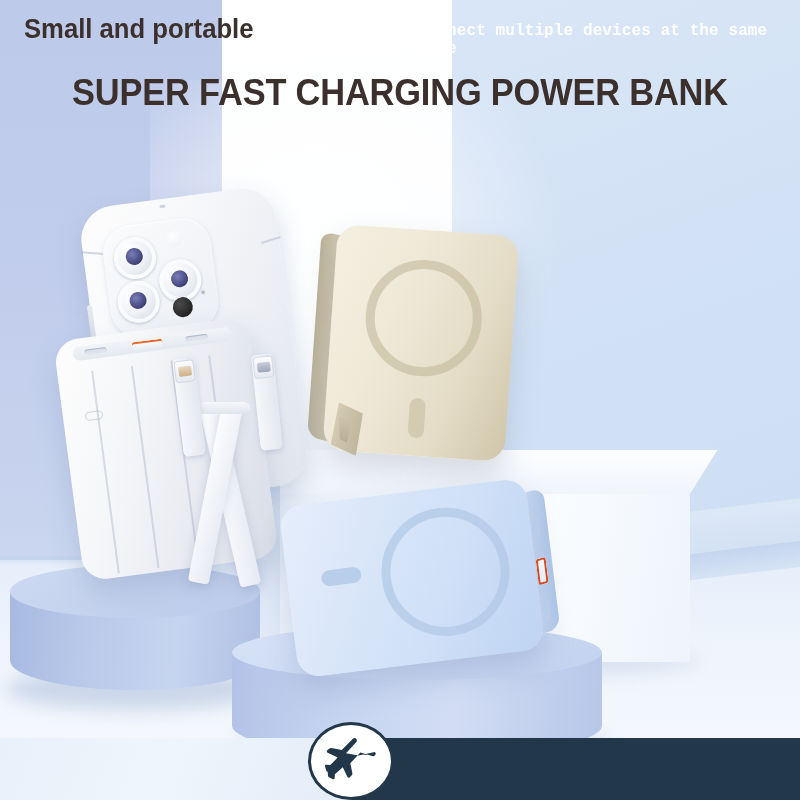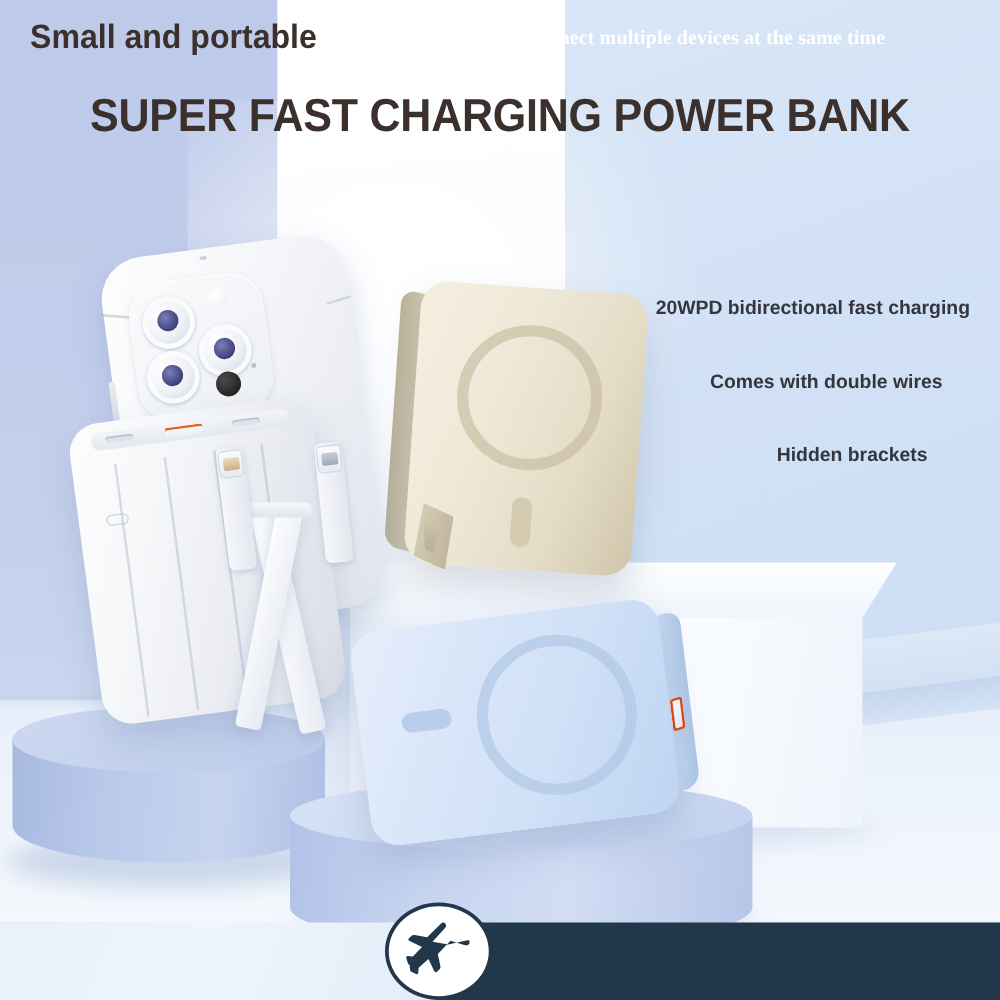--- a/index.html
+++ b/index.html
@@ -175,21 +175,21 @@
 
   
   #bottom-bar{position:absolute;left:0;top:738px;width:800px;height:62px;}
   #bar-light{position:absolute;left:0;top:0;width:360px;height:62px;
     background:linear-gradient(110deg,#e8f0fa 0%,#eff5fc 45%,#e2ecf8 100%);}
   #bar-dark{position:absolute;left:352px;top:0;width:448px;height:62px;background:#22384a;}
   #bar-left-text{position:absolute;left:24px;top:14px;font-size:27px;font-weight:700;
     color:#3b302c;font-family:"Liberation Sans Narrow","Liberation Sans",sans-serif;
     transform:scaleX(.95);transform-origin:left center;}
   #bar-right-text{position:absolute;left:418px;top:22px;font-size:16px;font-weight:700;color:#ffffff;
-    font-family:Liberation Serif, serif;letter-spacing:.1px;}
+    font-family:Liberation Mono, monospace;letter-spacing:.1px;}
   #plane-badge{position:absolute;left:308px;top:722px;width:86px;height:78px;border-radius:50%;
     background:#ffffff;border:3px solid #22384a;display:flex;align-items:center;justify-content:center;}
   #plane-badge svg{width:56px;height:56px;}
 </style>
 </head>
 <body>
 
 <div id="stage">
 
   <div class="bg-base"></div>
@@ -291,25 +291,20 @@
       <div class="mag-ring"></div>
       <div class="slot"></div>
     </div>
     <div class="port" id="p-btn"></div>
     <div class="port" id="p-usba"></div>
     <div class="port" id="p-usbc"></div>
   </div>
 
   <div id="title">SUPER FAST CHARGING POWER BANK</div>
 
-  <div id="features">
-    <div class="feature" id="feature-0">20WPD bidirectional fast charging</div>
-    <div class="feature" id="feature-1">Comes with double wires</div>
-    <div class="feature" id="feature-2">Hidden brackets</div>
-  </div>
 
   <div id="bottom-bar">
     <div id="bar-light"></div>
     <div id="bar-dark"></div>
   </div>
   <div id="bar-left-text">Small and portable</div>
   <div id="bar-right-text">Connect multiple devices at the same time</div>
 
   <div id="plane-badge">
     <svg viewBox="0 0 64 64" aria-hidden="true">

